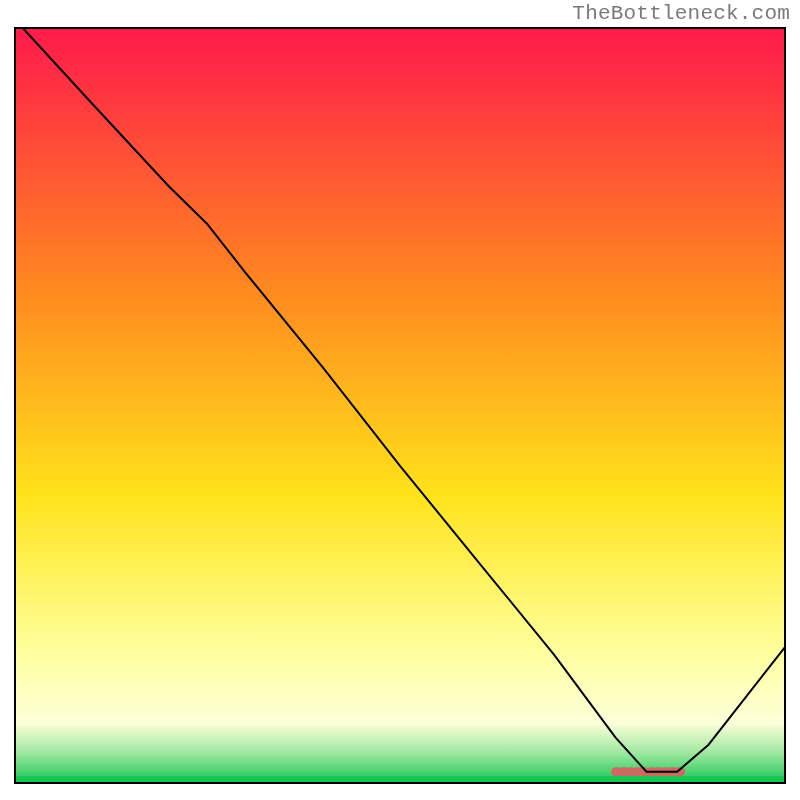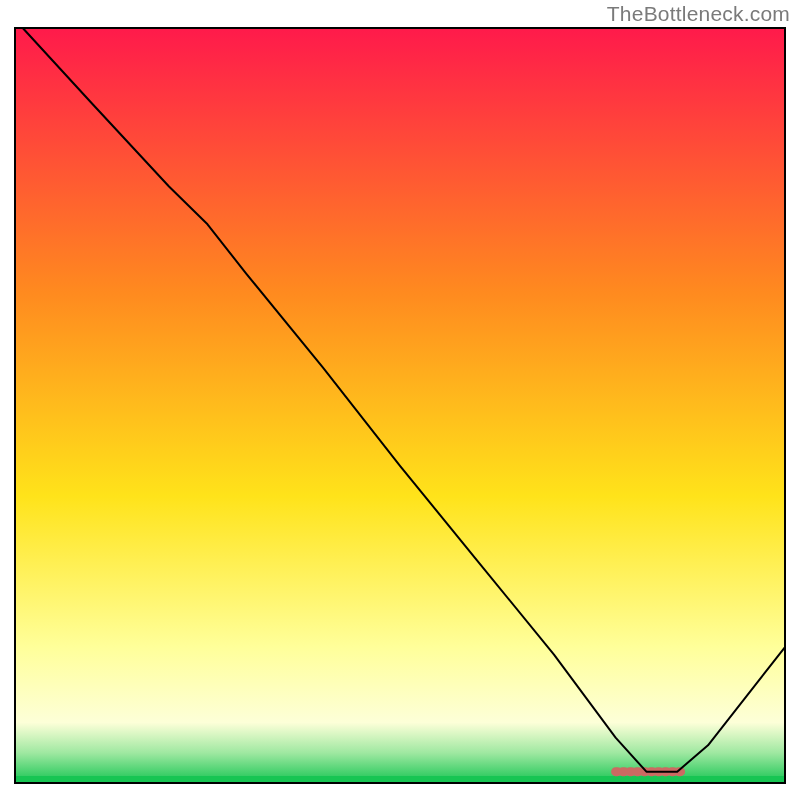--- a/index.html
+++ b/index.html
@@ -14,20 +14,21 @@
   .watermark {
     position: absolute;
     top: 2px;
     right: 10px;
     color: #7a7a7a;
     font-size: 21px;
     font-weight: 500;
     letter-spacing: 0.2px;
     z-index: 10;
     pointer-events: none;
+    font-family: Liberation Mono, monospace;
   }
   svg {
     display: block;
   }
 </style>
 </head>
 <body>
 
 <div class="watermark">TheBottleneck.com</div>
 

